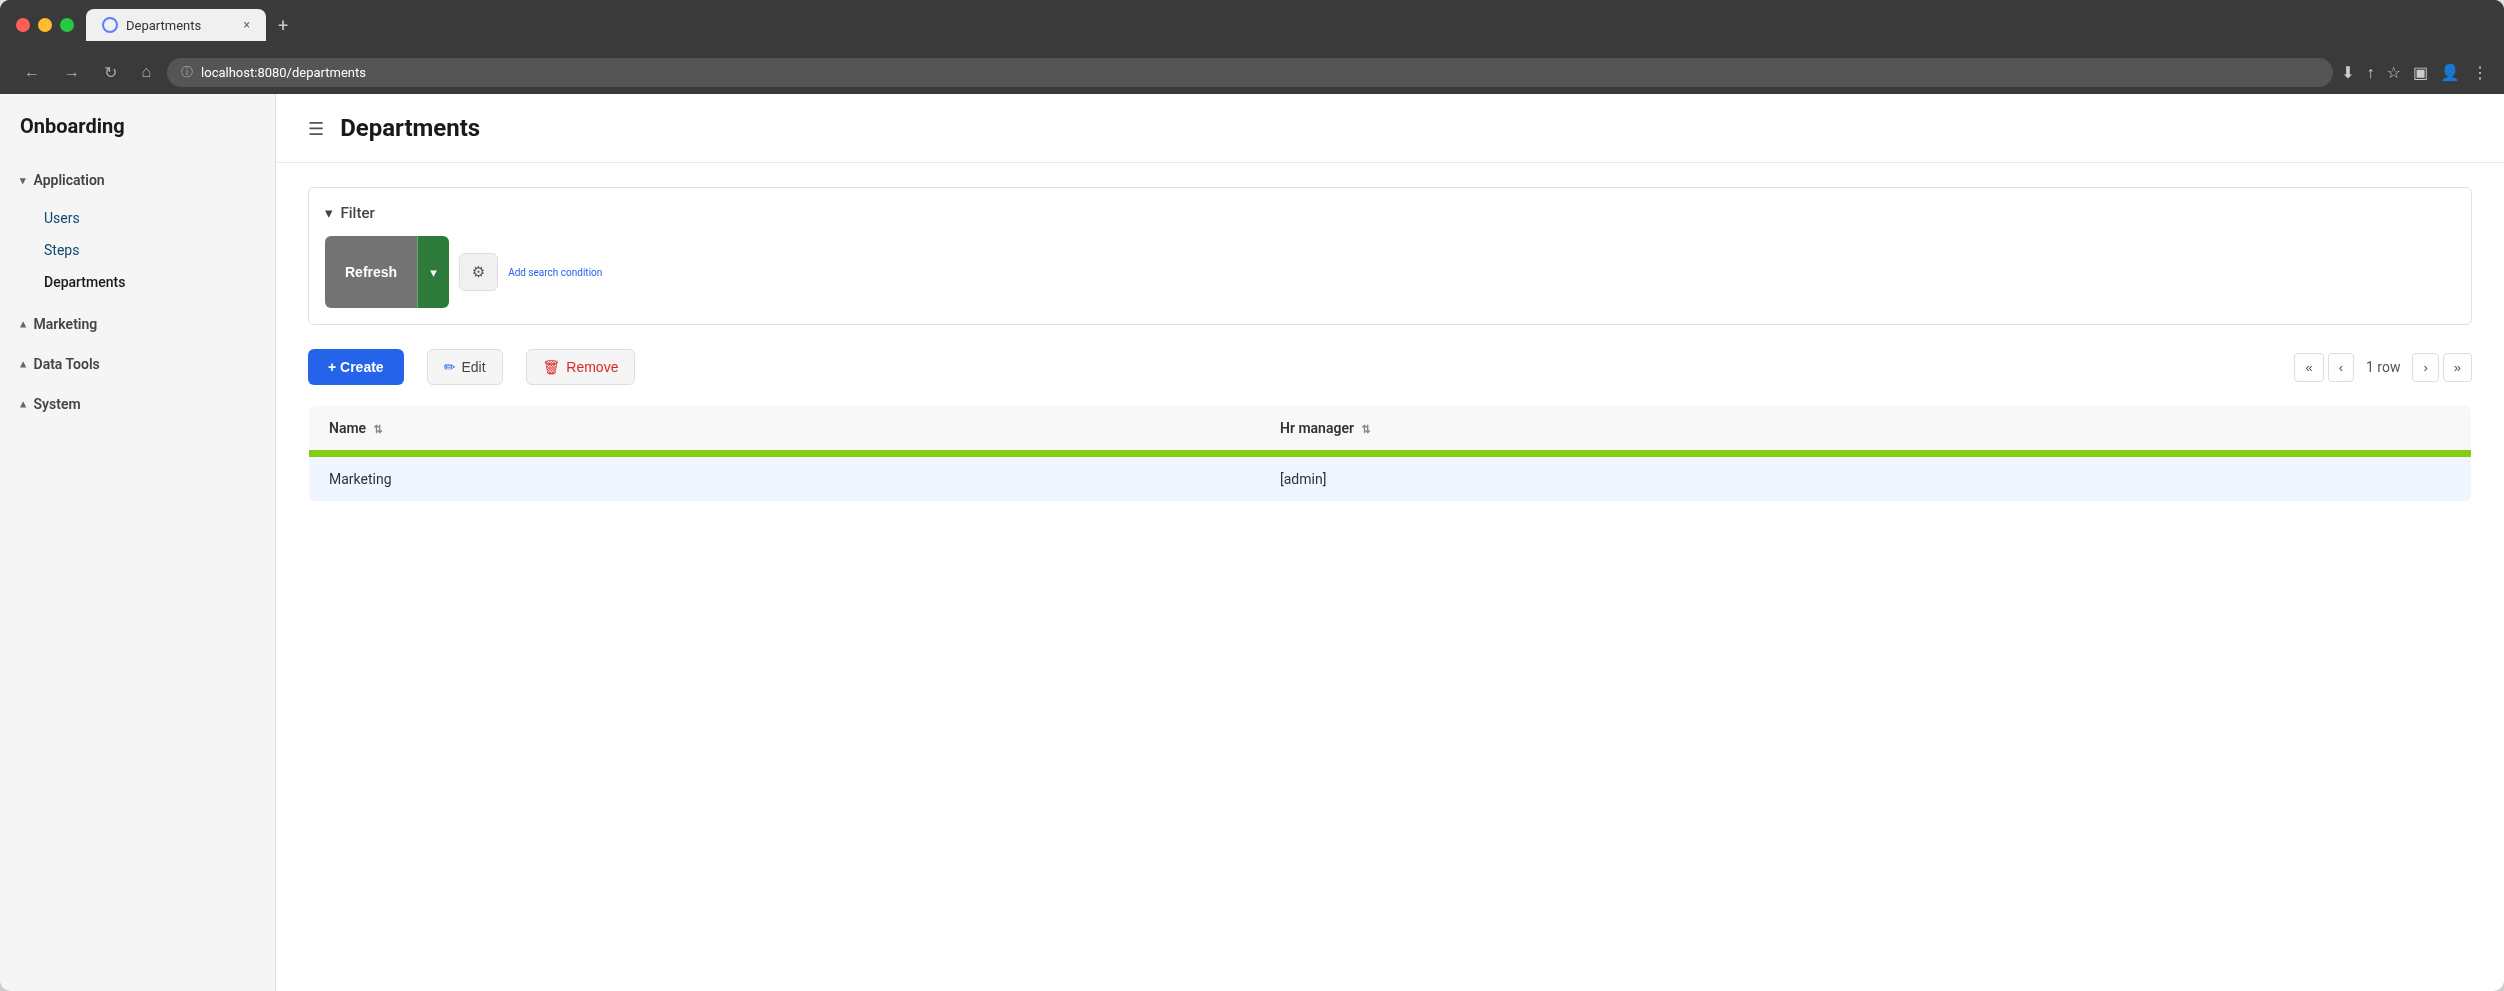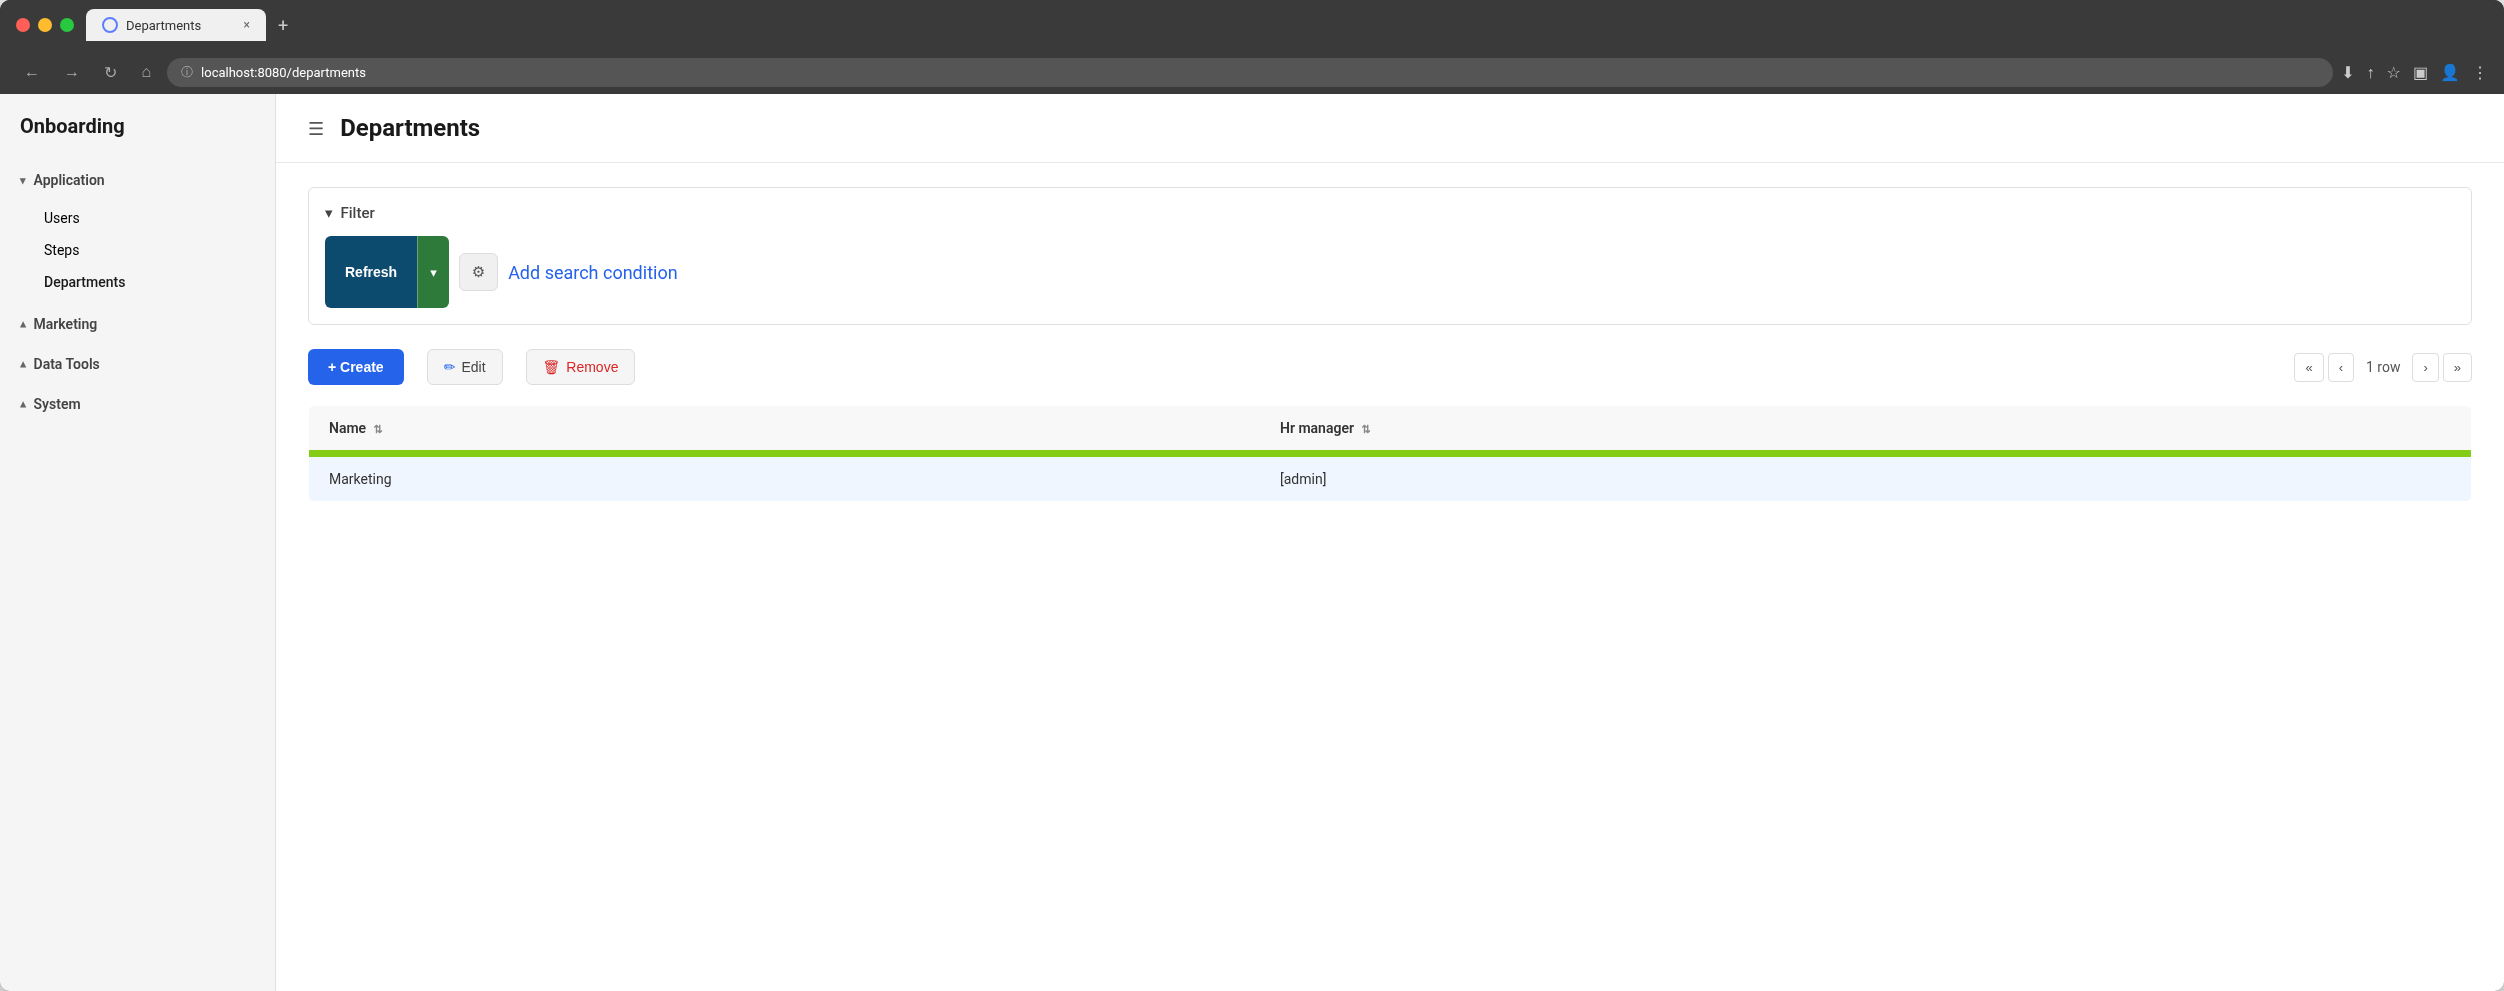--- a/index.html
+++ b/index.html
@@ -163,21 +163,21 @@
     .chevron.down { transform: rotate(0deg); }
     .chevron.right { transform: rotate(-90deg); }
 
     .sidebar-items {
       padding: 4px 0;
     }
 
     .sidebar-item {
       padding: 8px 20px 8px 44px;
       font-size: 14px;
-      color: #000000;
+      color: #0c4a6e;
       cursor: pointer;
     }
     .sidebar-item.active { color: #1a1a1a; font-weight: 500; }
 
     
     .main-content {
       flex: 1;
       background: #fff;
       overflow: auto;
     }
@@ -231,21 +231,21 @@
       gap: 10px;
     }
 
     .refresh-btn-group {
       display: flex;
       border-radius: 6px;
       overflow: hidden;
     }
 
     .refresh-btn {
-      background: #0c4a6e;
+      background: #737373;
       color: #fff;
       border: none;
       padding: 28px 20px;
       font-size: 14px;
       font-weight: 600;
       cursor: pointer;
     }
 
     .refresh-dropdown-btn {
       background: #2d7a3a;
@@ -262,21 +262,21 @@
       border: 1px solid #ddd;
       border-radius: 6px;
       padding: 9px 12px;
       cursor: pointer;
       font-size: 15px;
       color: #555;
     }
 
     .add-condition-link {
       color: #2563eb;
-      font-size: 18px;
+      font-size: 10px;
       cursor: pointer;
       text-decoration: none;
     }
 
     
     .action-bar {
       display: flex;
       align-items: center;
       gap: 23px;
       margin-bottom: 20px;

